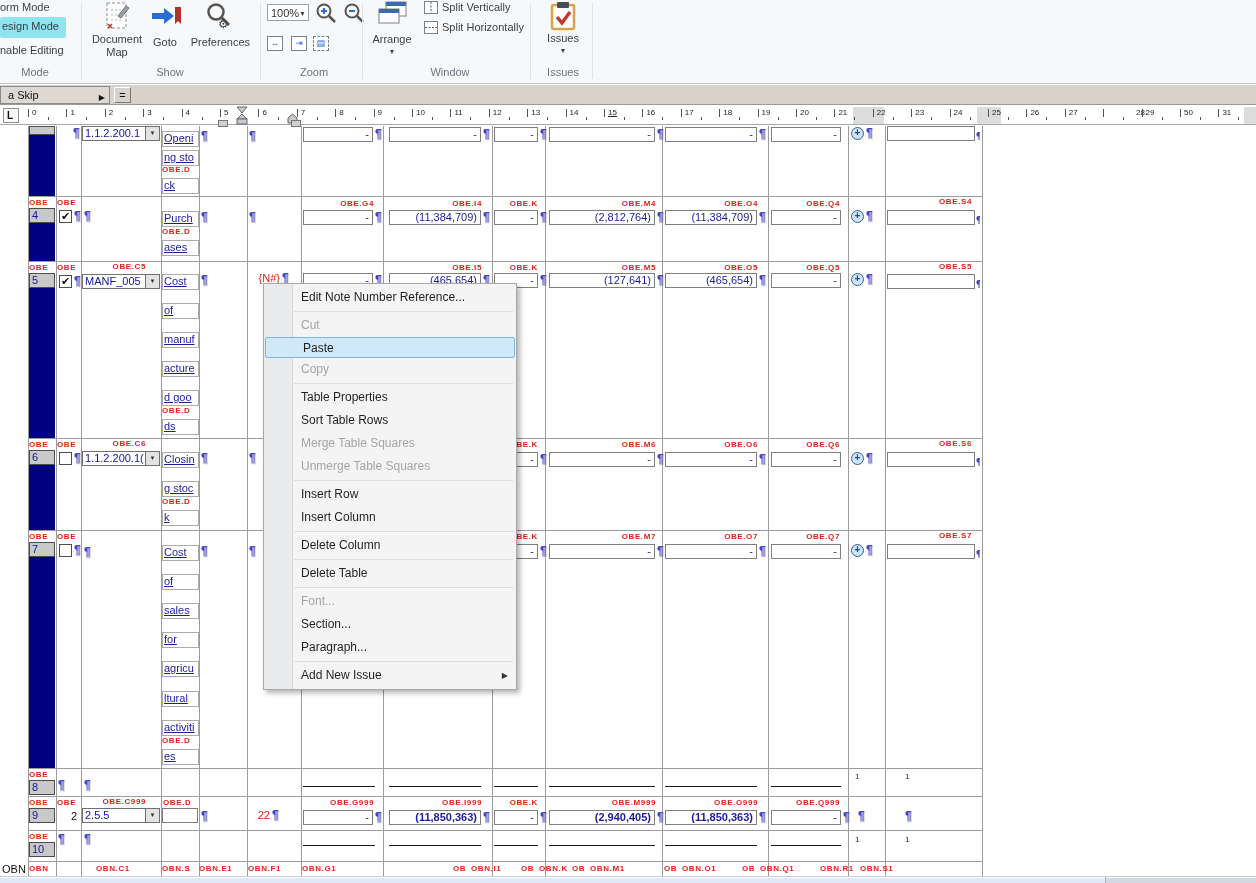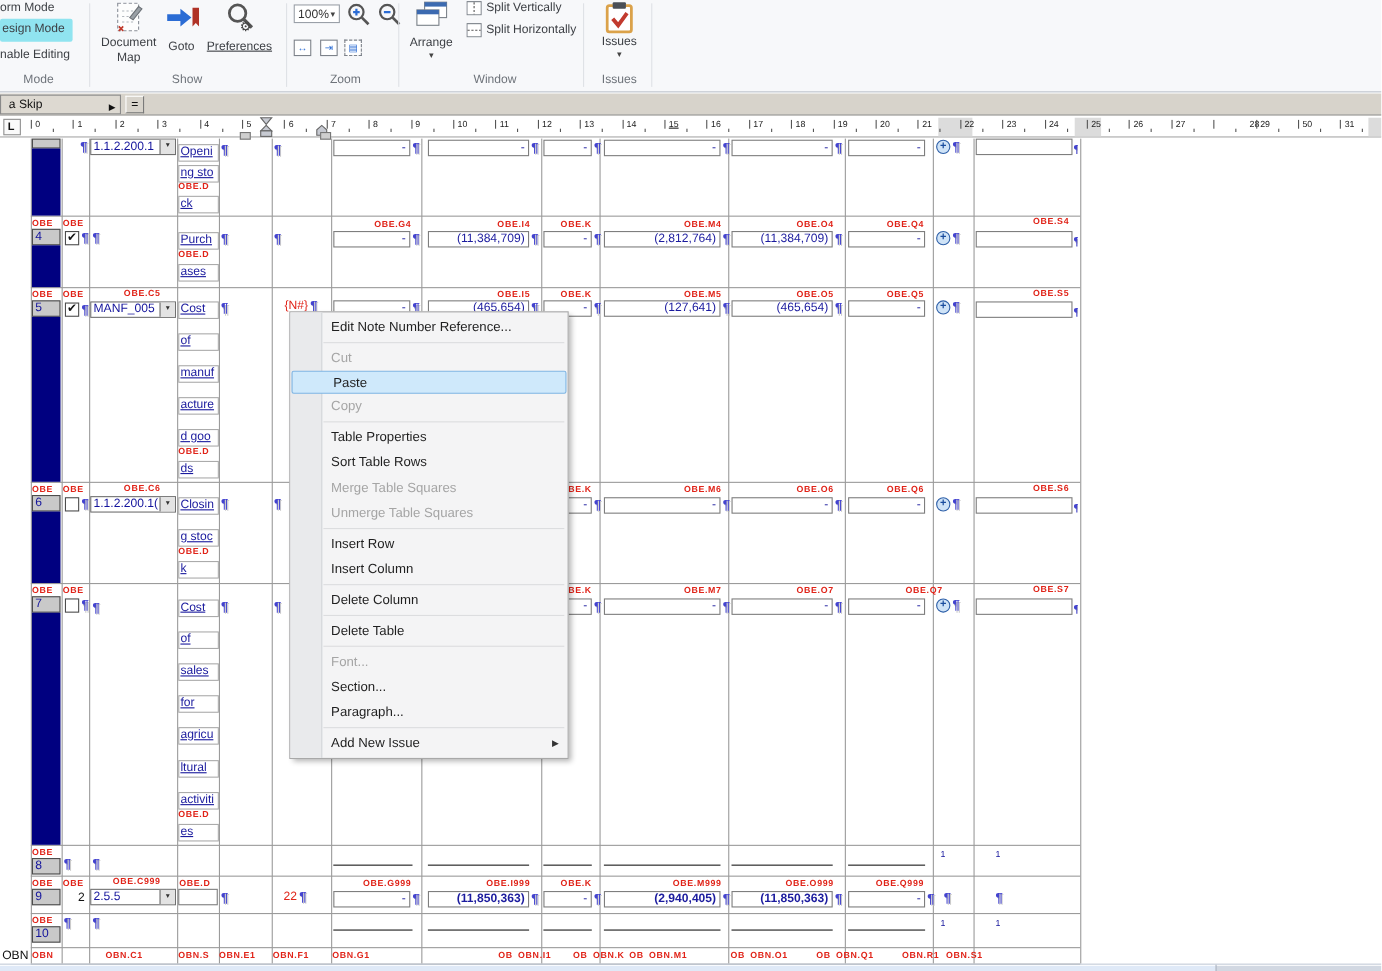--- a/index.html
+++ b/index.html
@@ -95,21 +95,21 @@
         <path d="M24,1 h6 v17 l-3,-3 l-3,3 z" fill="#b03226"></path>
       </svg>
       <div class="abs rtext" style="left:0;top:36px;width:34px;text-align:center;">Goto</div>
     </div>
     <div class="abs rbtn" style="left:188px;top:0;width:62px;height:62px;">
       <svg class="abs" style="left:17px;top:2px;" width="28" height="28">
         <circle cx="11" cy="10" r="7.5" fill="none" stroke="#555" stroke-width="2.5"></circle>
         <line x1="16.5" y1="15.5" x2="24" y2="23" stroke="#555" stroke-width="3"></line>
         <text x="13" y="26" font-size="12" fill="#444">⚙</text>
       </svg>
-      <div class="abs rtext" style="left:0;top:36px;width:62px;text-align:left;text-decoration:underline;">Preferences</div>
+      <div class="abs rtext" style="left:0;top:36px;width:62px;text-align:right;">Preferences</div>
     </div>
     <div class="abs glabel" style="left:85px;top:66px;width:170px;">Show</div>
     <div class="abs gsep" style="left:260px;"></div>
 
     <div class="abs combo100" style="left:267px;top:4px;width:42px;height:17px;">
       <span style="position:absolute;left:3px;top:2px;">100%</span>
       <span class="ddarrow" style="position:absolute;right:2px;top:5px;">▼</span>
     </div>
     <svg class="abs" style="left:316px;top:3px;" width="22" height="22">
       <circle cx="8" cy="8" r="6.5" fill="none" stroke="#555" stroke-width="2"></circle>
@@ -470,21 +470,21 @@
       <div class="abs p" style="left: 249px; top: 545px;">¶</div>
       <div class="abs rlab" style="left: 448px; top: 532px; width: 90px;">OBE.K</div>
       <div class="abs vbox" style="left: 494px; top: 544px; width: 44px; height: 15px;">-</div>
       <div class="abs p" style="left: 540px; top: 545px;">¶</div>
       <div class="abs rlab" style="left: 566px; top: 532px; width: 90px;">OBE.M7</div>
       <div class="abs vbox" style="left: 549px; top: 544px; width: 106px; height: 15px;">-</div>
       <div class="abs p" style="left: 657px; top: 545px;">¶</div>
       <div class="abs rlab" style="left: 668px; top: 532px; width: 90px;">OBE.O7</div>
       <div class="abs vbox" style="left: 665px; top: 544px; width: 92px; height: 15px;">-</div>
       <div class="abs p" style="left: 759px; top: 545px;">¶</div>
-      <div class="abs rlab" style="left: 750px; top: 532px; width: 90px; padding-left: 17px;">OBE.Q7</div>
+      <div class="abs rlab" style="left: 750px; top: 532px; width: 90px;">OBE.Q7</div>
       <div class="abs vbox" style="left: 771px; top: 544px; width: 70px; height: 15px;">-</div>
       <div class="abs plus" style="left: 851px; top: 544px; width: 13px; height: 13px;">+</div>
       <div class="abs p" style="left: 866px; top: 544px;">¶</div>
       <div class="abs rlab" style="left: 882px; top: 531px; width: 90px;">OBE.S7</div>
       <div class="abs vbox" style="left: 887px; top: 544px; width: 88px; height: 15px;"></div>
       <div class="abs clip" style="left: 976px; top: 545px; width: 4px; height: 13px;"><span class="p">¶</span></div>
       <div class="abs obe" style="left: 29px; top: 770px;">OBE</div>
       <div class="abs numbox" style="left: 29px; top: 780px; width: 26px; height: 15px;">8</div>
       <div class="abs p" style="left: 58px; top: 779px;">¶</div>
       <div class="abs p" style="left: 84px; top: 779px;">¶</div>

